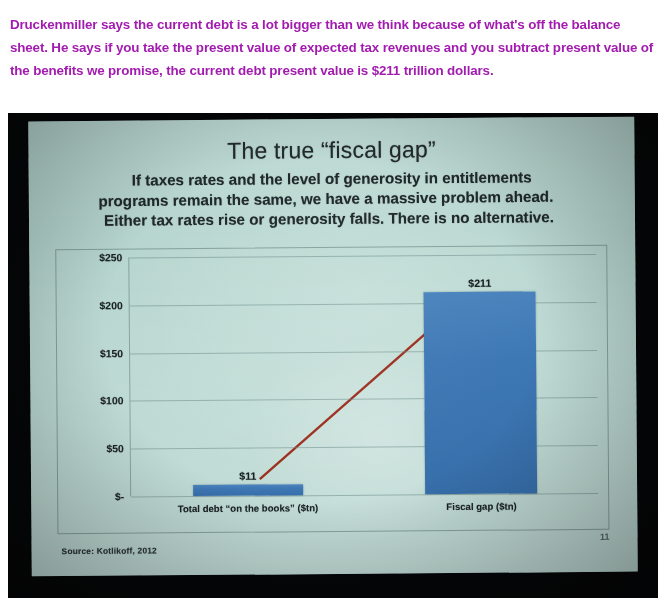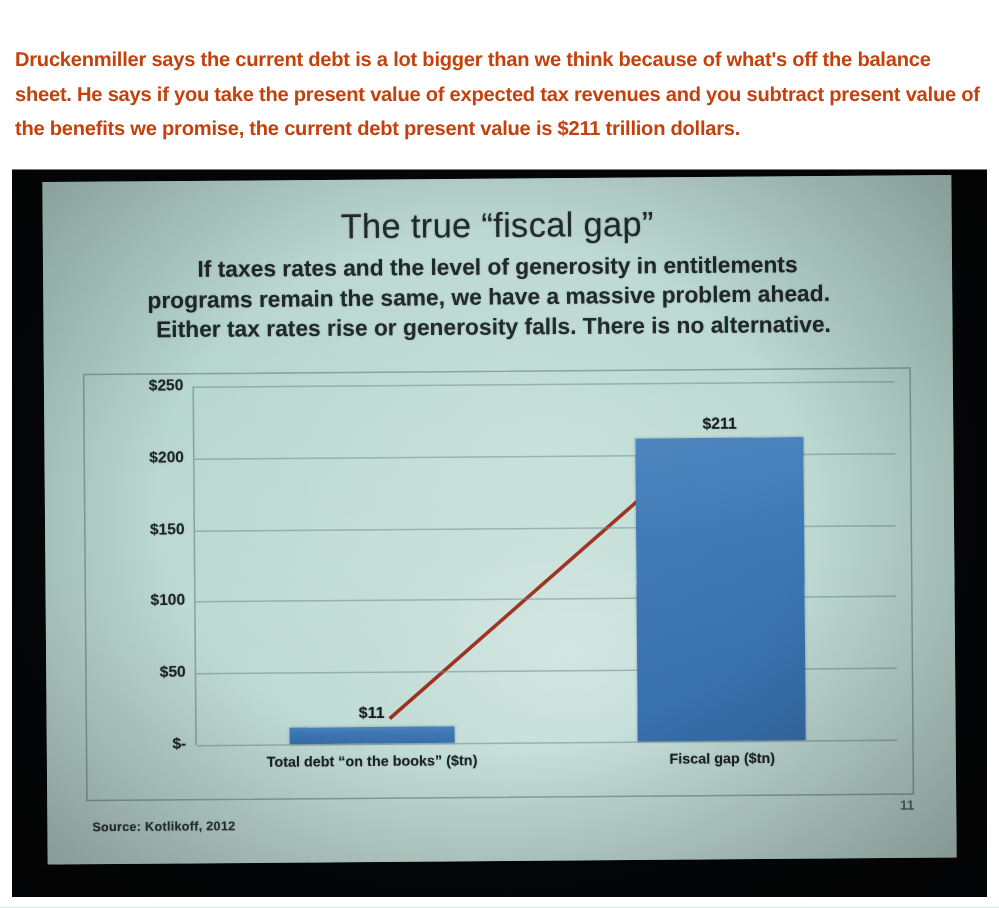--- a/index.html
+++ b/index.html
@@ -6,24 +6,24 @@
   body{
     width:666px;height:605px;
     background:#ffffff;
     font-family:"Liberation Sans", sans-serif;
     overflow:hidden;
   }
   .page{position:relative;width:666px;height:605px;}
 
   
   .article-text{
-    position:absolute;left:10px;top:15px;width:648px;
+    position:absolute;left:10px;top:0;width:648px;
     font-size:13.4px;
     line-height:1.72;
-    color:#c2410c;
+    color:#a21caf;
     font-weight:600;
     letter-spacing:-0.15px;
   }
 
   
   .photo{
     position:absolute;left:8px;top:113px;
     width:650px;height:485px;
     background:#050607;
     overflow:hidden;

